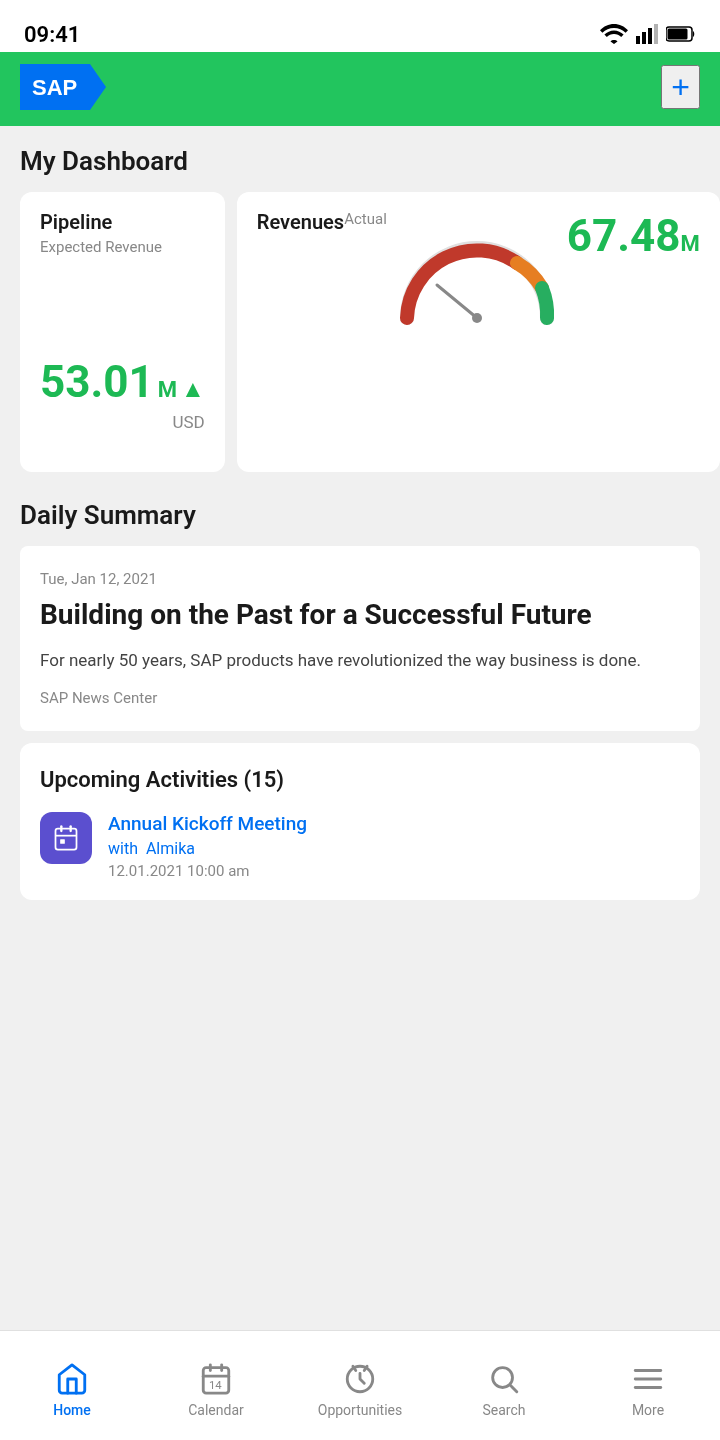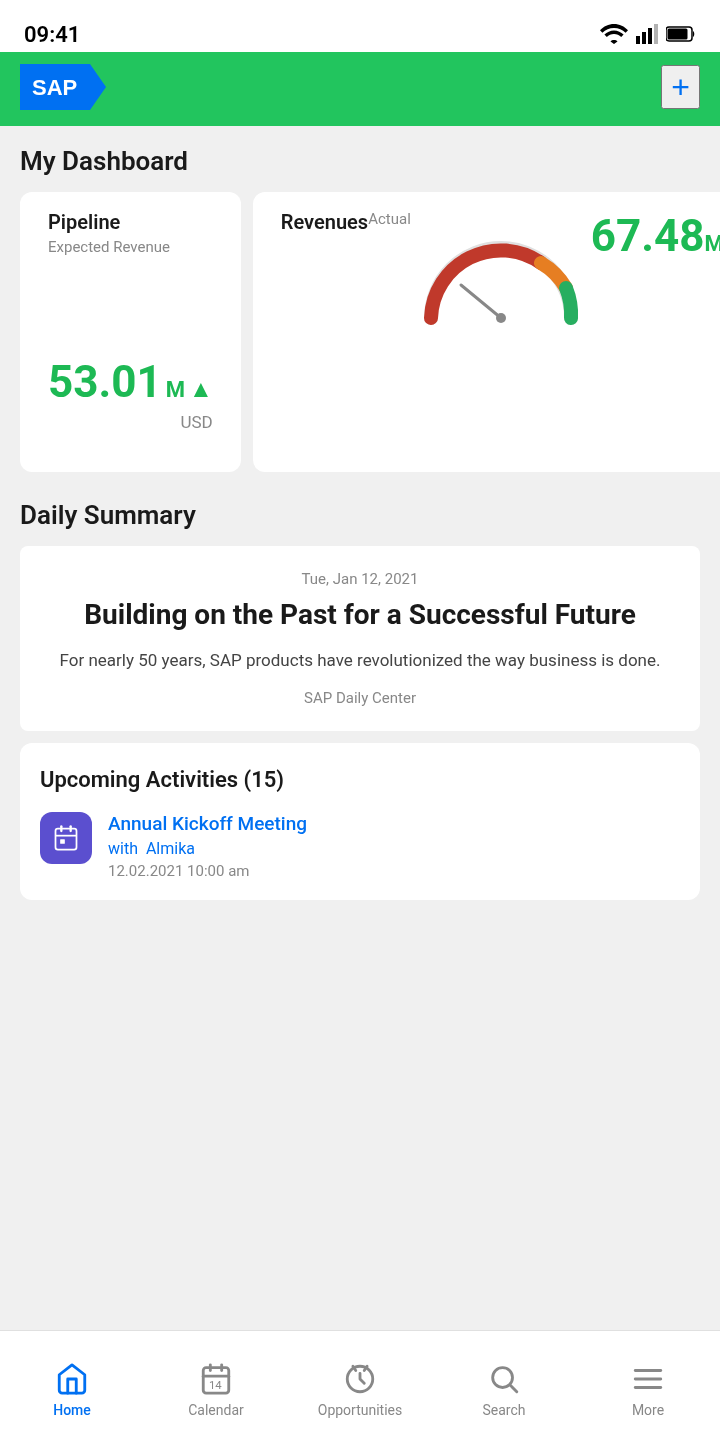--- a/index.html
+++ b/index.html
@@ -78,21 +78,21 @@
     .dashboard-cards {
       display: flex;
       gap: 12px;
       margin-bottom: 28px;
     }
 
     .dashboard-card {
       flex: 1;
       background: #fff;
       border-radius: 12px;
-      padding: 18px 28px;
+      padding: 18px 20px;
       min-height: 280px;
     }
 
     .card-title {
       font-size: 20px;
       font-weight: 600;
       color: #1a1a1a;
       margin-bottom: 4px;
     }
     .card-subtitle {
@@ -145,21 +145,20 @@
     
     .daily-summary-section {
       margin-bottom: 16px;
     }
 
     .news-card {
       background: #fff;
       border-radius: 8px;
       padding: 24px 20px;
       margin-bottom: 12px;
-      text-align: center;
     }
     .news-date {
       font-size: 15px;
       color: #888;
       margin-bottom: 10px;
     }
     .news-title {
       font-size: 28px;
       font-weight: 700;
       color: #1a1a1a;
@@ -362,21 +361,21 @@
     </div>
   </div>
 
   <div class="daily-summary-section">
     <div class="section-title">Daily Summary</div>
 
     <div class="news-card">
       <div class="news-date">Tue, Jan 12,  2021</div>
       <div class="news-title">Building on the Past for a Successful Future</div>
       <div class="news-body">For nearly 50 years, SAP products have revolutionized the way business is done.</div>
-      <div class="news-source">SAP Daily Center</div>
+      <div class="news-source">SAP News Center</div>
     </div>
 
     <div class="activities-card">
       <div class="activities-title">Upcoming Activities (15)</div>
 
       <div class="activity-item">
         <div class="activity-icon">
           <svg viewBox="0 0 24 24" xmlns="http://www.w3.org/2000/svg">
             <rect x="3" y="4" width="18" height="18" rx="2" stroke="white" stroke-width="1.5" fill="none"></rect>
             <line x1="8" y1="2" x2="8" y2="6" stroke="white" stroke-width="2" stroke-linecap="round"></line>
@@ -384,21 +383,21 @@
             <line x1="3" y1="10" x2="21" y2="10" stroke="white" stroke-width="1.5"></line>
             <rect x="7" y="13" width="4" height="4" rx="0.5" fill="white"></rect>
           </svg>
         </div>
         <div class="activity-details">
           <div class="activity-name">Annual Kickoff Meeting</div>
           <div class="activity-with">
             <span>with</span>
             &nbsp;<span style="color:#0070f2;">Almika</span>
           </div>
-          <div class="activity-time">12.02.2021 10:00 am</div>
+          <div class="activity-time">12.01.2021 10:00 am</div>
         </div>
       </div>
     </div>
   </div>
 
 </div>
 
 <nav class="bottom-nav">
 
   <div class="nav-item active">

